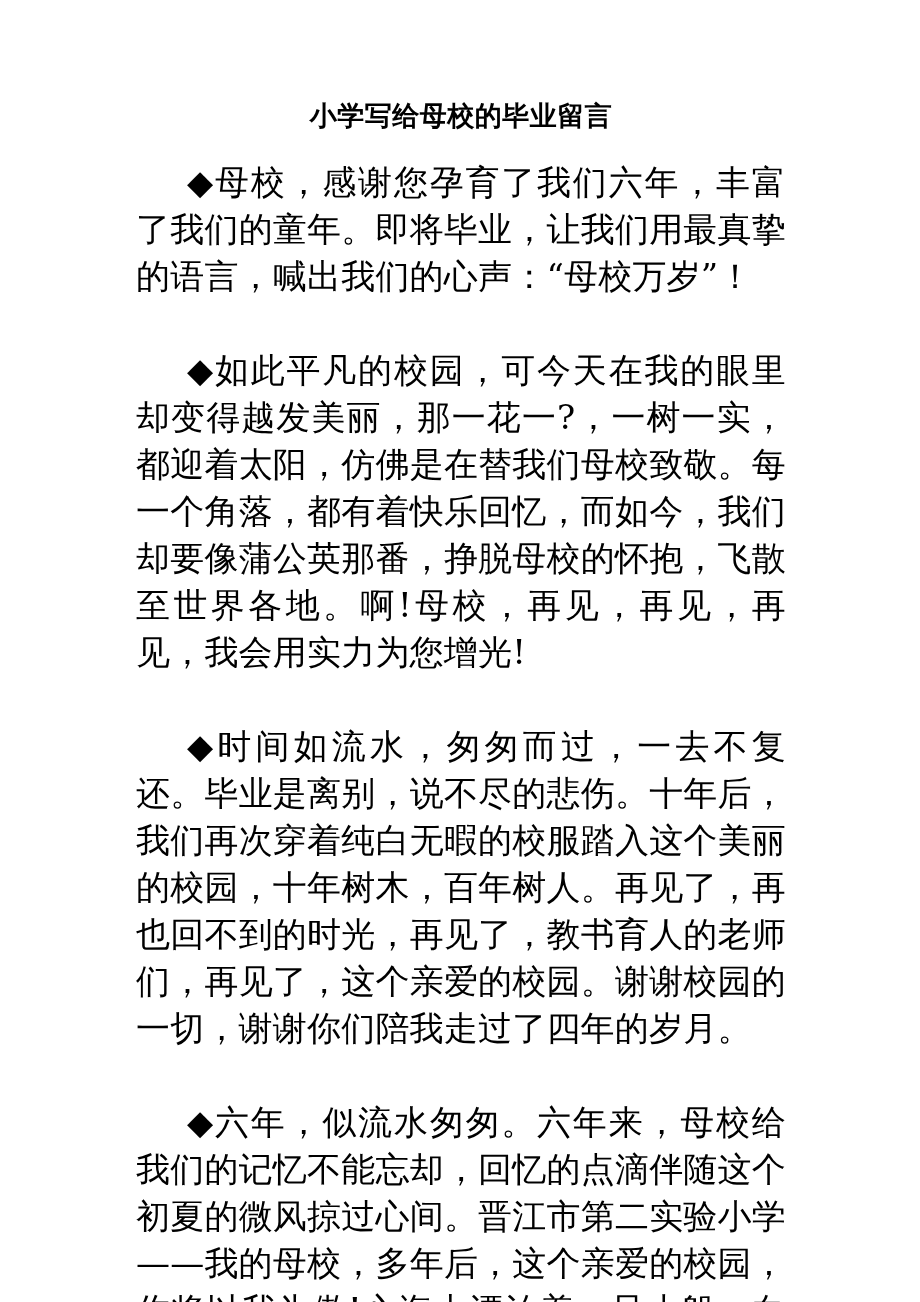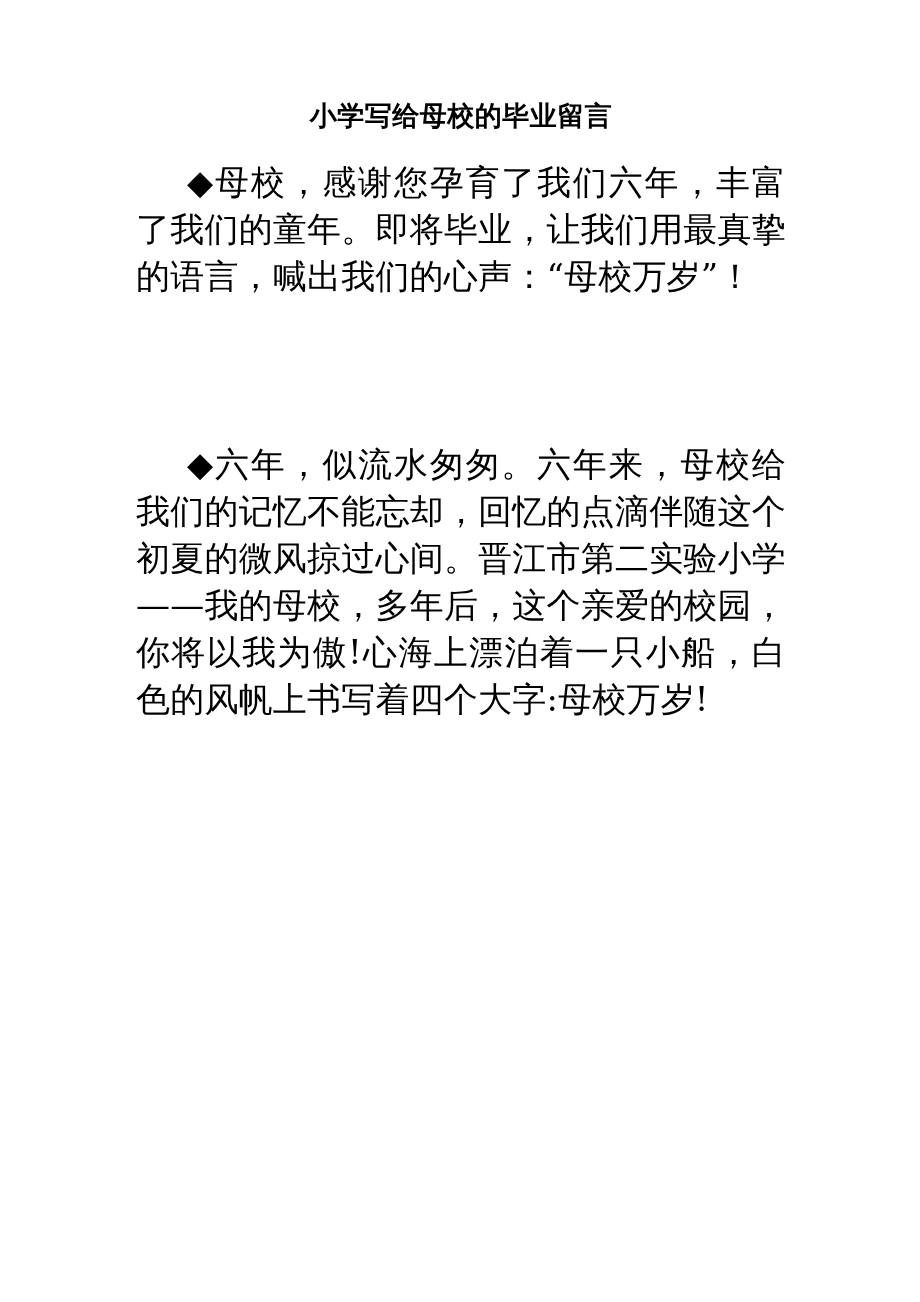--- a/index.html
+++ b/index.html
@@ -70,22 +70,24 @@
   <div class="doc-body">
 
     <h1 class="doc-title">小学写给母校的毕业留言</h1>
 
     <div class="para-gap-sm"></div>
 
     <p class="para">◆母校，感谢您孕育了我们六年，丰富了我们的童年。即将毕业，让我们用最真挚的语言，喊出我们的心声：“母校万岁”！</p>
 
     <div class="para-gap"></div>
 
+    <p class="para">◆如此平凡的校园，可今天在我的眼里却变得越发美丽，那一花一?，一树一实，都迎着太阳，仿佛是在替我们母校致敬。每一个角落，都有着快乐回忆，而如今，我们却要像蒲公英那番，挣脱母校的怀抱，飞散至世界各地。啊!母校，再见，再见，再见，我会用实力为您增光!</p>
 
     <div class="para-gap"></div>
 
+    <p class="para">◆时间如流水，匆匆而过，一去不复还。毕业是离别，说不尽的悲伤。十年后，我们再次穿着纯白无暇的校服踏入这个美丽的校园，十年树木，百年树人。再见了，再也回不到的时光，再见了，教书育人的老师们，再见了，这个亲爱的校园。谢谢校园的一切，谢谢你们陪我走过了四年的岁月。</p>
 
     <div class="para-gap"></div>
 
     <p class="para">◆六年，似流水匆匆。六年来，母校给我们的记忆不能忘却，回忆的点滴伴随这个初夏的微风掠过心间。晋江市第二实验小学——我的母校，多年后，这个亲爱的校园，你将以我为傲!心海上漂泊着一只小船，白色的风帆上书写着四个大字:母校万岁!</p>
 
   </div>
 </div>
 
 </body></html>

